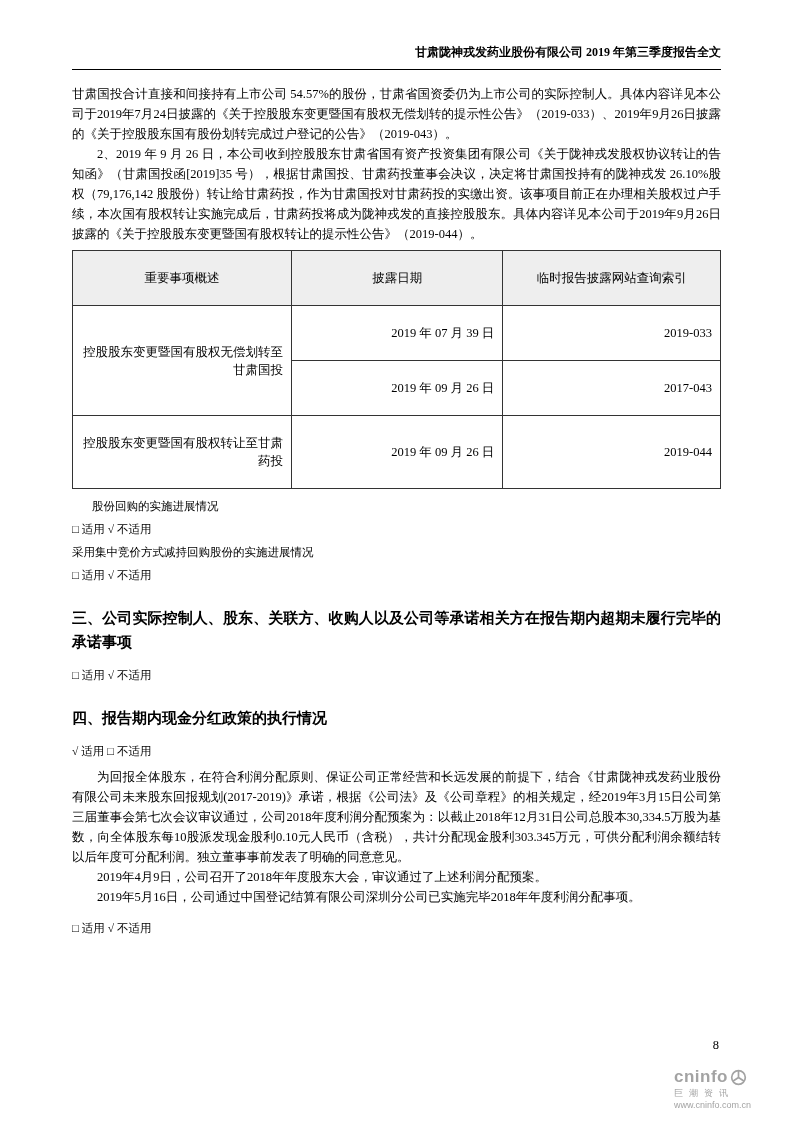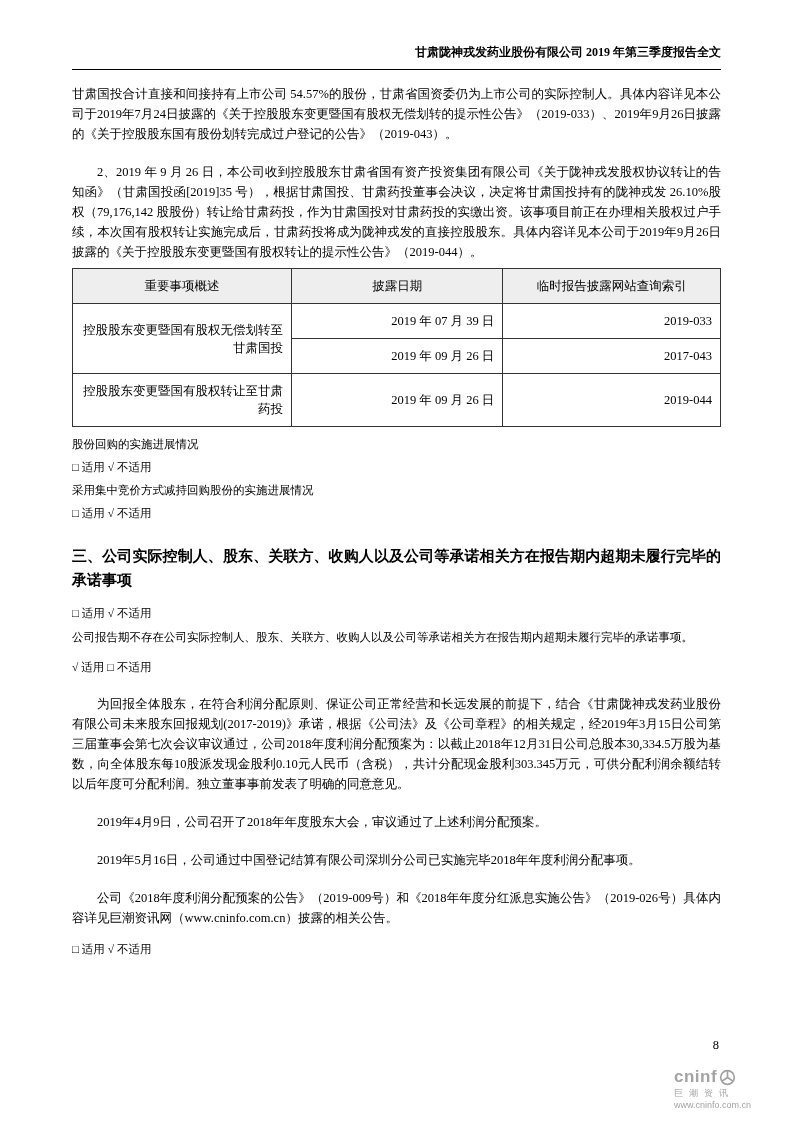--- a/index.html
+++ b/index.html
@@ -20,51 +20,51 @@
     font-size: 12px;
     font-weight: bold;
     padding-bottom: 8px;
     border-bottom: 1px solid #000;
   }
 
   .body-text {
     font-size: 12.5px;
     line-height: 20px;
     text-align: justify;
-    margin-top: 18px;
+    margin-top: 0;
   }
   .first-para { margin-top: 14px; }
   .indent { text-indent: 2em; }
 
   table.events-table {
     width: 100%;
     border-collapse: collapse;
     margin-top: 6px;
     font-size: 12.5px;
     table-layout: fixed;
   }
   table.events-table th, table.events-table td {
     border: 1px solid #333;
-    padding: 8px 8px;
+    padding: 18px 8px;
     vertical-align: middle;
     line-height: 18px;
   }
   table.events-table th {
     background: #eeeeee;
     font-weight: normal;
     text-align: center;
   }
   table.events-table td { text-align: right; }
 
   .small-line {
     font-size: 11.5px;
     line-height: 17px;
     margin-top: 6px;
   }
-  .post-table { margin-top: 9px; }
+  .post-table { margin-top: 9px; margin-left: 20px; }
   .note-line { font-size: 11.5px; line-height: 17px; margin-top: 7px; text-align: justify; }
 
   .section-heading {
     font-size: 15px;
     font-weight: bold;
     line-height: 24px;
     margin-top: 22px;
     text-align: justify;
   }
   .applicability { margin-top: 13px; }
@@ -149,39 +149,38 @@
       </tbody>
     </table>
 
     <p class="small-line post-table">股份回购的实施进展情况</p>
     <p class="small-line">□ 适用 √ 不适用</p>
     <p class="small-line">采用集中竞价方式减持回购股份的实施进展情况</p>
     <p class="small-line">□ 适用 √ 不适用</p>
 
     <h2 class="section-heading">三、公司实际控制人、股东、关联方、收购人以及公司等承诺相关方在报告期内超期未履行完毕的承诺事项</h2>
     <p class="small-line applicability">□ 适用 √ 不适用</p>
-    <p class="note-line">公司报告期不存在公司实际控制人、股东、关联方、收购人以及公司等承诺相关方在报告期内超期未履行完毕的承诺事项。</p>
 
+    <h2 class="section-heading">四、报告期内现金分红政策的执行情况</h2>
     <p class="small-line applicability">√ 适用 □ 不适用</p>
     <div class="section-paras">
       <p class="body-text indent">为回报全体股东，在符合利润分配原则、保证公司正常经营和长远发展的前提下，结合《甘肃陇神戎发药业股份有限公司未来股东回报规划(2017-2019)》承诺，根据《公司法》及《公司章程》的相关规定，经2019年3月15日公司第三届董事会第七次会议审议通过，公司2018年度利润分配预案为：以截止2018年12月31日公司总股本30,334.5万股为基数，向全体股东每10股派发现金股利0.10元人民币（含税），共计分配现金股利303.345万元，可供分配利润余额结转以后年度可分配利润。独立董事事前发表了明确的同意意见。</p>
       <p class="body-text indent">2019年4月9日，公司召开了2018年年度股东大会，审议通过了上述利润分配预案。</p>
       <p class="body-text indent">2019年5月16日，公司通过中国登记结算有限公司深圳分公司已实施完毕2018年年度利润分配事项。</p>
-      <p class="body-text indent">公司《2018年度利润分配预案的公告》（2019-009号）和《2018年年度分红派息实施公告》（2019-026号）具体内容详见巨潮资讯网（www.cninfo.com.cn）披露的相关公告。</p>
     </div>
 
     <p class="small-line applicability">□ 适用 √ 不适用</p>
 
   </div>
 
   <div class="page-number">8</div>
 
   <div class="footer-logo">
     <div class="logo-row">
-      <span class="logo-wordmark">cninf</span>
+      <span class="logo-wordmark">cninfo</span>
       <span class="logo-globe">
         <svg width="17" height="17" viewBox="0 0 16 16" aria-hidden="true">
           <circle cx="8" cy="8" r="6.4" fill="none" stroke="#a3a3a3" stroke-width="1.6"></circle>
           <path d="M8 8 L8 1.6 M8 8 L2.6 11.6 M8 8 L13.4 11.6" stroke="#a3a3a3" stroke-width="1.6" fill="none"></path>
         </svg>
       </span>
     </div>
     <div class="logo-cn">巨潮资讯</div>
     <div class="logo-url">www.cninfo.com.cn</div>
   </div>

